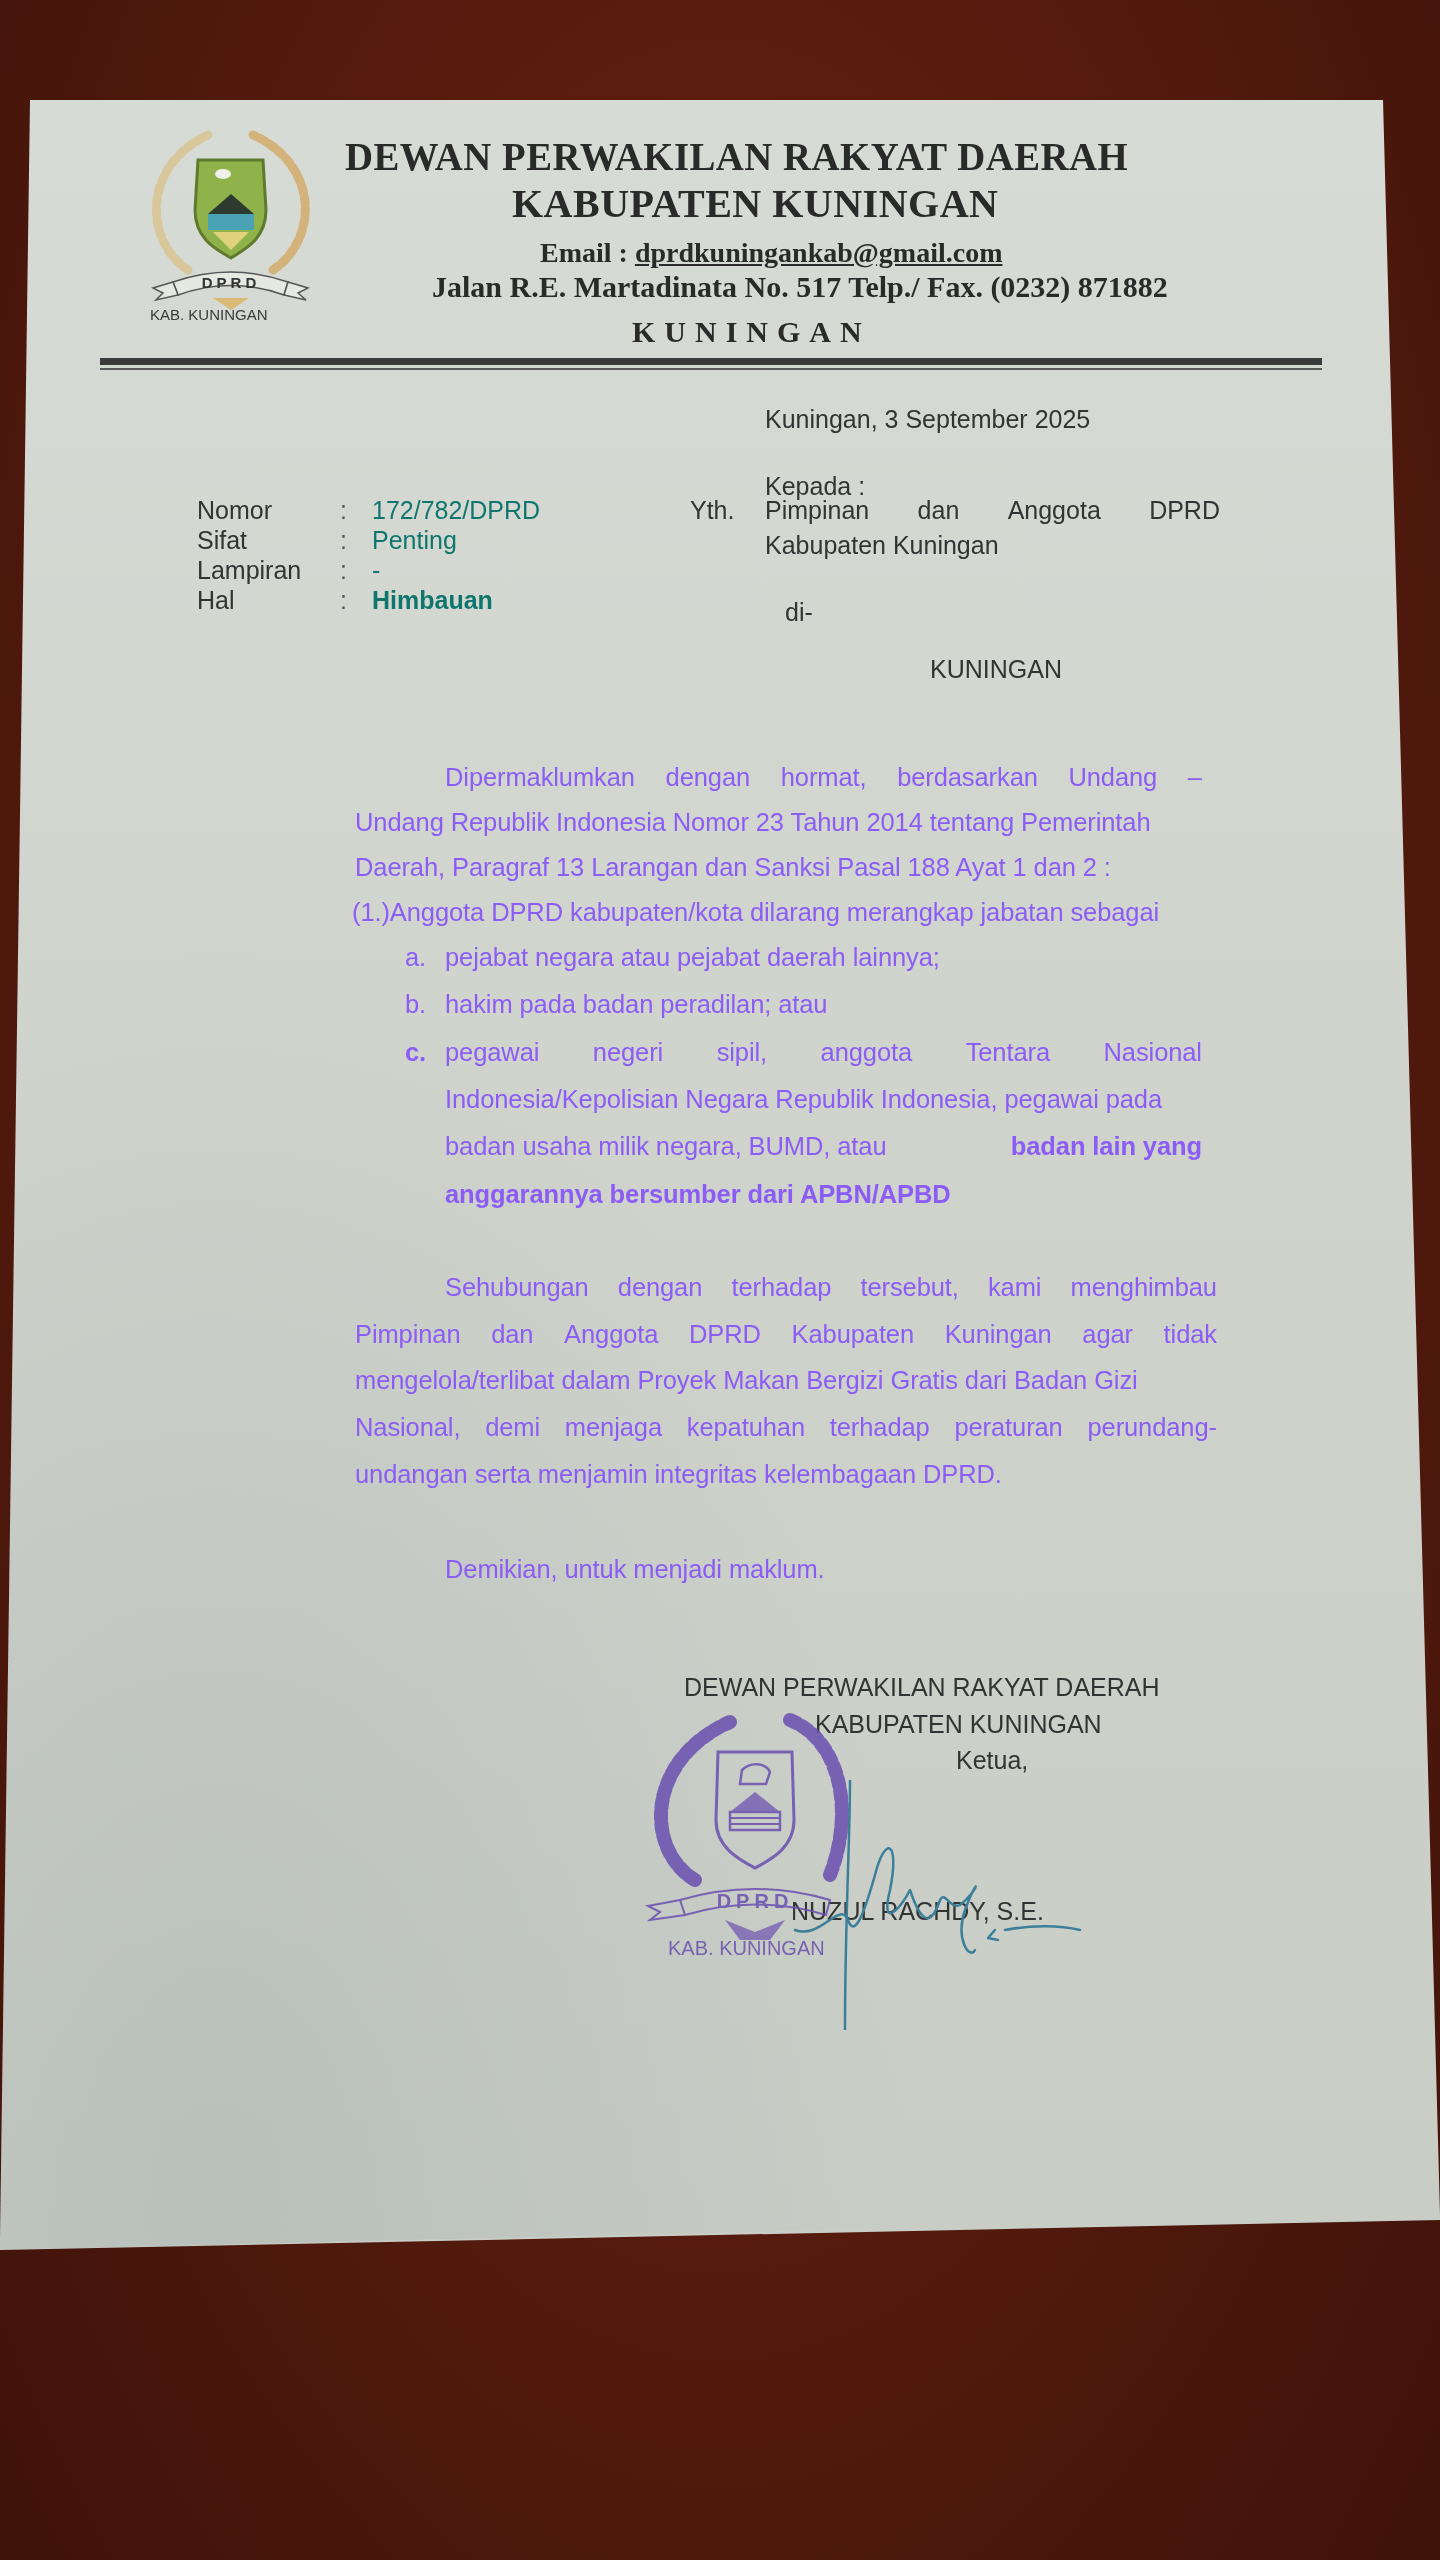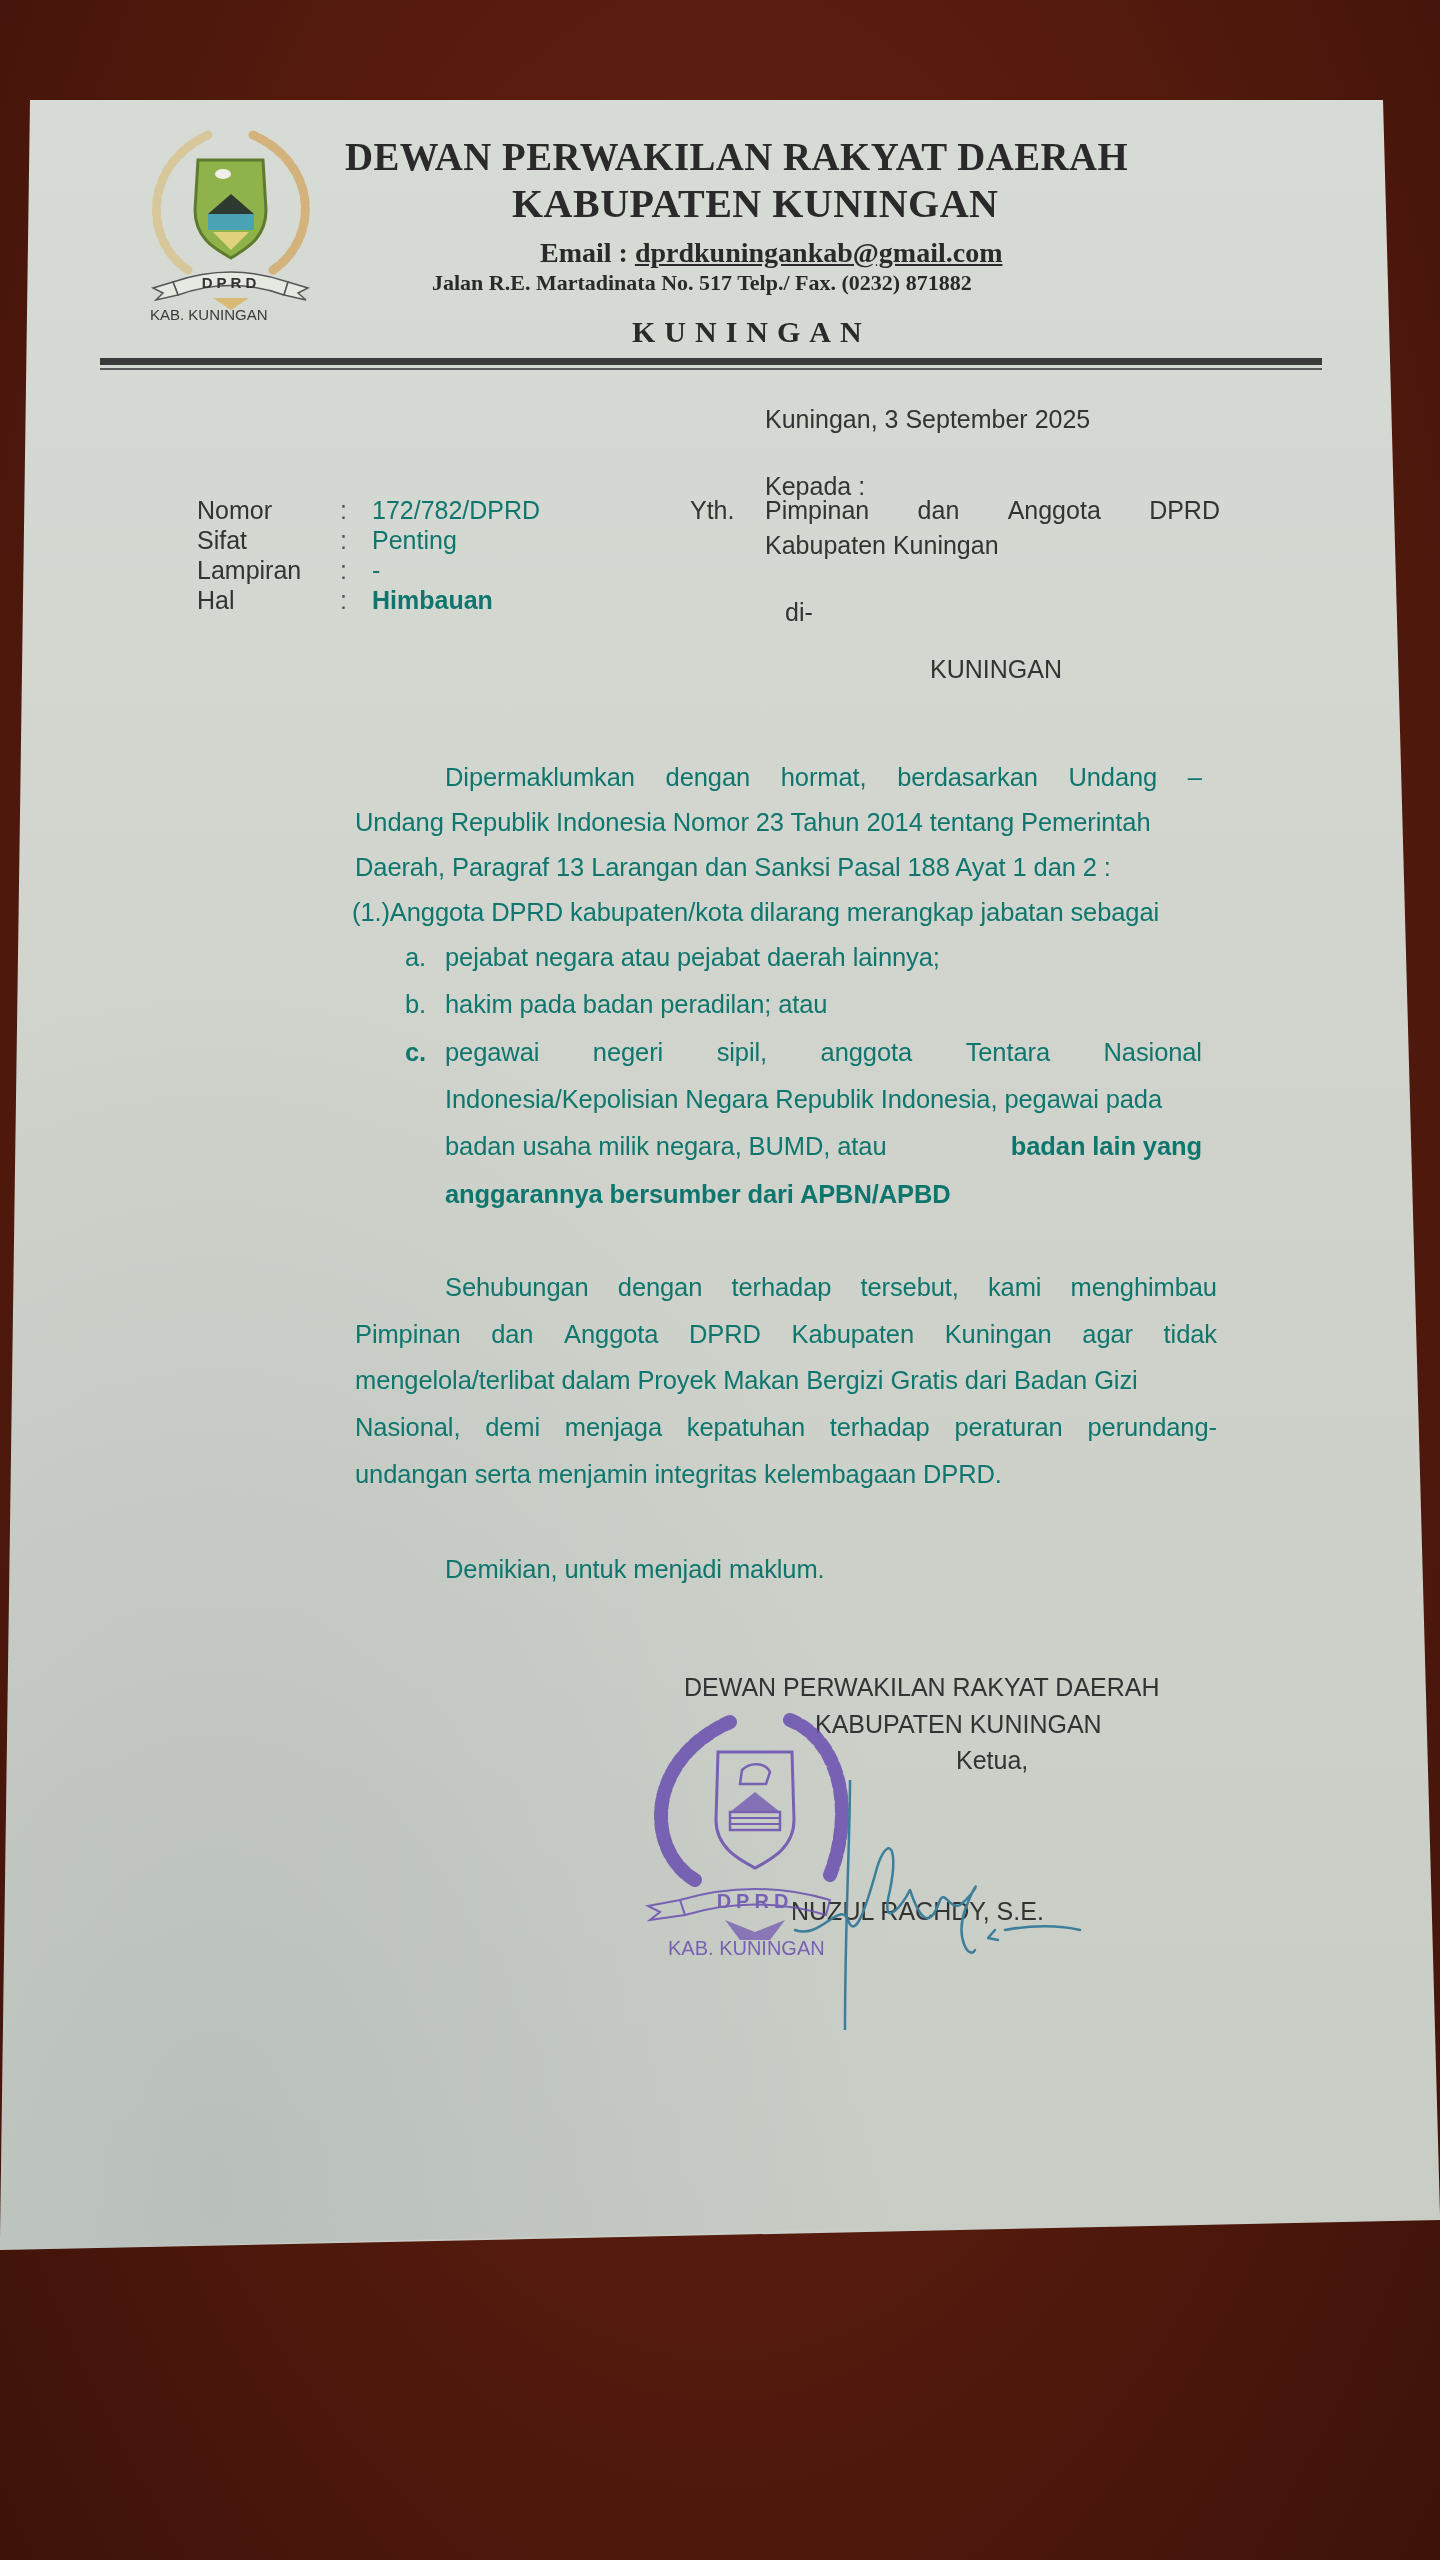--- a/index.html
+++ b/index.html
@@ -20,34 +20,34 @@
     clip-path: polygon(30px 100px, 1383px 100px, 1440px 2215px, 0px 2250px);
     pointer-events: none;
   }
   .abs { position: absolute; color: #2c2c2c; white-space: nowrap; }
   .serif { font-family: "Liberation Serif", serif; font-weight: bold; color: #2a2a2a; }
 
   .kop-title { left: 345px; top: 133px; font-size: 40px; letter-spacing: 0.5px; transform: scaleX(0.97); transform-origin: left; }
   .kop-sub { left: 512px; top: 180px; font-size: 40px; letter-spacing: 0.5px; }
   .kop-email { left: 540px; top: 237px; font-size: 28px; }
   .kop-email a { color: #2a2a2a; text-decoration: underline; }
-  .kop-addr { left: 432px; top: 270px; font-size: 22px; }
+  .kop-addr { left: 432px; top: 270px; font-size: 30px; }
   .kop-city { left: 632px; top: 315px; font-size: 30px; letter-spacing: 9px; }
   .rule-thick { position: absolute; left: 100px; top: 358px; width: 1222px; height: 7px; background: #3a3a3a; }
   .rule-thin { position: absolute; left: 100px; top: 368px; width: 1222px; height: 2px; background: #5a5a5a; }
 
   .logo { position: absolute; left: 128px; top: 110px; width: 205px; height: 210px; }
   .logo-caption { left: 150px; top: 306px; font-size: 15px; color: #3a3a3a; }
 
   .body-text { font-size: 25px; color: #333; }
   .meta-label { left: 197px; font-size: 25px; color: #333; }
   .meta-colon { left: 340px; font-size: 25px; color: #555; }
   .meta-val { left: 372px; font-size: 25px; color: #0f766e; }
 
-  .p-line { font-size: 25.5px; color: #0f766e; letter-spacing: -0.1px; }
+  .p-line { font-size: 25.5px; color: #8b5cf6; letter-spacing: -0.1px; }
   .justify { display: flex; justify-content: space-between; }
   .bold { font-weight: bold; }
 
   .stamp { position: absolute; left: 640px; top: 1700px; width: 230px; height: 260px; opacity: 0.85; }
   .sig { position: absolute; left: 780px; top: 1780px; width: 340px; height: 250px; }
 </style>
 </head>
 <body>
 
 <div class="paper"></div>

